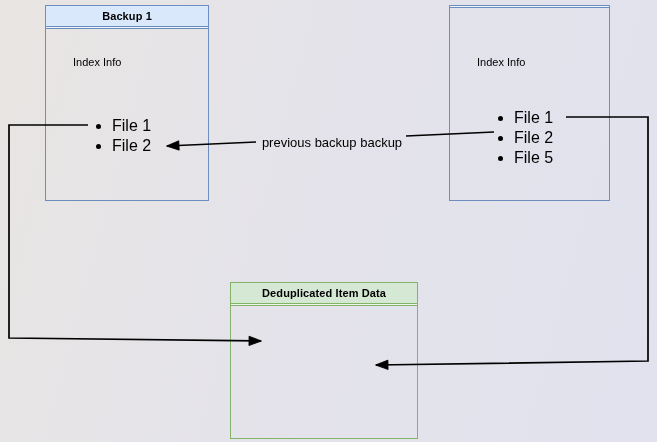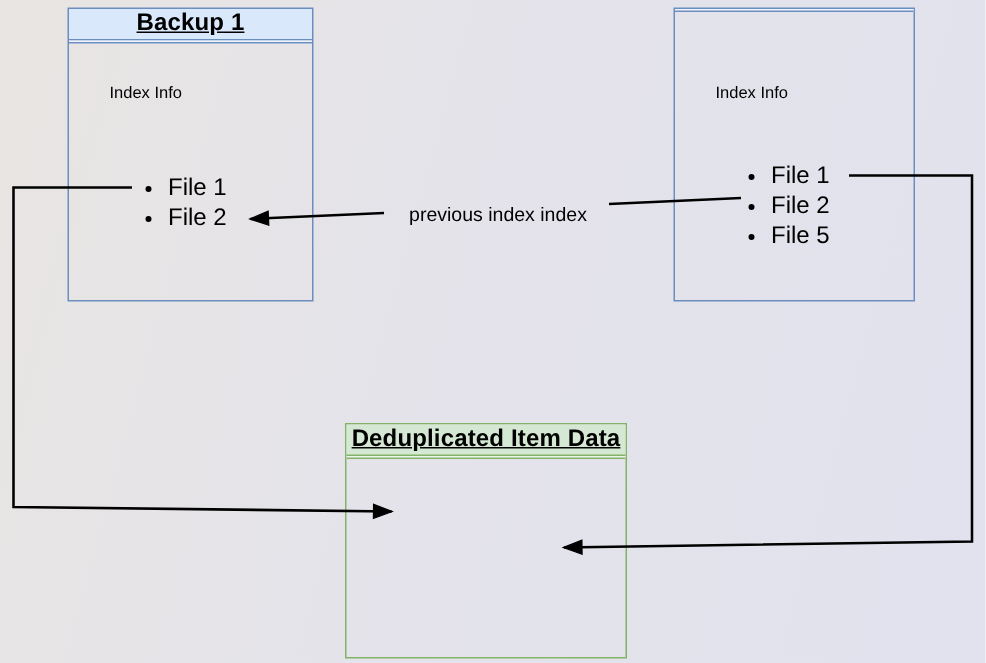--- a/index.html
+++ b/index.html
@@ -24,24 +24,23 @@
     position: absolute;
     border: 1px solid;
   }
   .box.blue  { border-color: var(--blue-border); }
   .box.green { border-color: var(--green-border); text-align: center; }
   .box-title {
     height: 21px;
     display: flex;
     align-items: center;
     justify-content: center;
-    font-size: 16px;
+    font-size: 11px;
     font-weight: bold;
     letter-spacing: 0.1px;
-    text-decoration: underline;
   }
   .blue .box-title  { background: var(--blue-fill);  border-bottom: 1px solid var(--blue-border); }
   .green .box-title { background: var(--green-fill); border-bottom: 1px solid var(--green-border); }
   .box-sep { height: 2px; }
   .blue .box-sep  { background: #eef3fd; border-bottom: 1px solid var(--blue-border); }
   .green .box-sep { background: #ecf5ea; border-bottom: 1px solid var(--green-border); }
   .subtitle {
     position: absolute;
     font-size: 11px;
     white-space: nowrap;
@@ -125,14 +124,14 @@
   <path class="edge" d="M88,125 L9,125 L9,338 L261,341" marker-end="url(#ah)"></path>
 
   <path class="edge" d="M566,117 L648,117 L648,361 L376,365" marker-end="url(#ah)"></path>
 
   <path class="edge" d="M494,132 L406,136"></path>
   <path class="edge" d="M256,142 L167,146" marker-end="url(#ah)"></path>
 </svg>
 
 <div class="annotation">
   <br>
-  <span>previous index index</span>
+  <span>previous backup backup</span>
 </div>
 
 </body></html>

